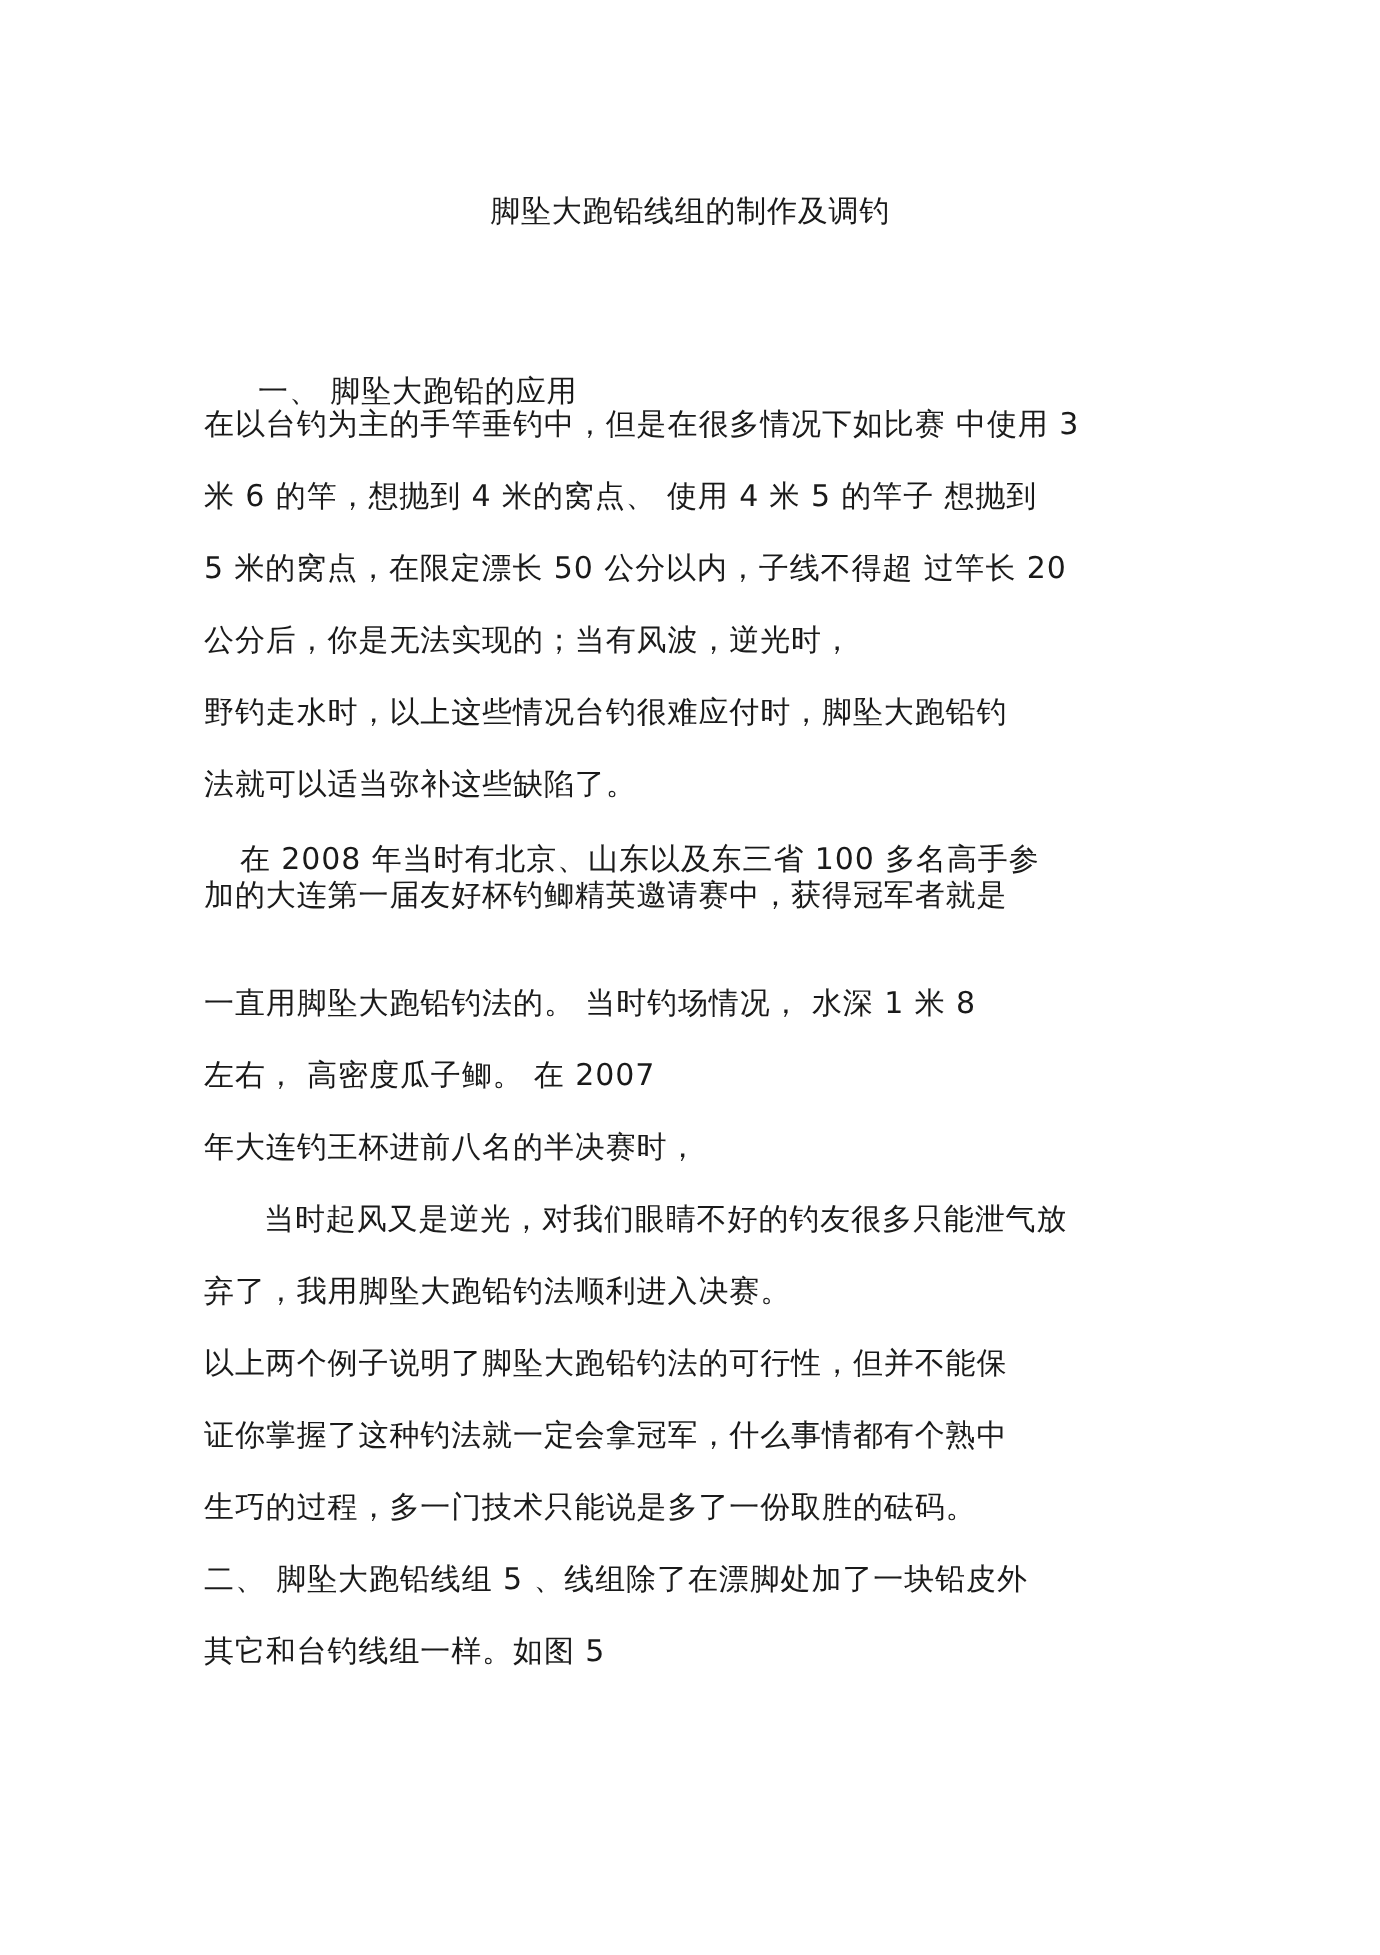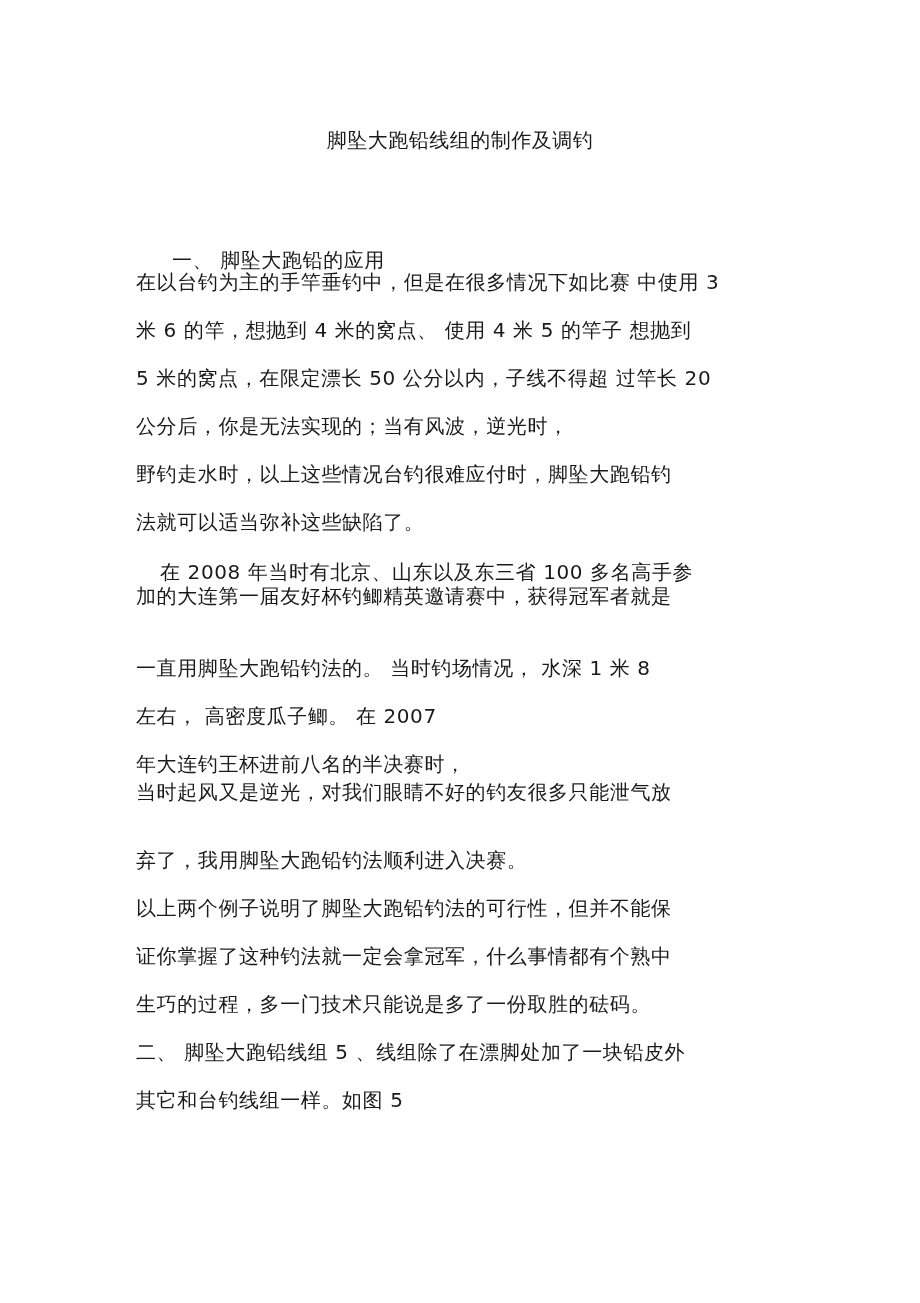--- a/index.html
+++ b/index.html
@@ -53,20 +53,20 @@
   <div class="line" style="top:316px;">米 6 的竿，想抛到 4 米的窝点、 使用 4 米 5 的竿子 想抛到</div>
   <div class="line" style="top:364px;">5 米的窝点，在限定漂长 50 公分以内，子线不得超 过竿长 20</div>
   <div class="line" style="top:412px;">公分后，你是无法实现的；当有风波，逆光时，</div>
   <div class="line" style="top:460px;">野钓走水时，以上这些情况台钓很难应付时，脚坠大跑铅钓</div>
   <div class="line" style="top:508px;">法就可以适当弥补这些缺陷了。</div>
   <div class="line" style="left:160px; top:558px;">在 2008 年当时有北京、山东以及东三省 100 多名高手参</div>
   <div class="line" style="top:582px;">加的大连第一届友好杯钓鲫精英邀请赛中，获得冠军者就是</div>
   <div class="line" style="top:654px;">一直用脚坠大跑铅钓法的。 当时钓场情况， 水深 1 米 8</div>
   <div class="line" style="top:702px;">左右， 高密度瓜子鲫。 在 2007</div>
   <div class="line" style="top:750px;">年大连钓王杯进前八名的半决赛时，</div>
-  <div class="line" style="top:778px;">当时起风又是逆光，对我们眼睛不好的钓友很多只能泄气放</div>
+  <div class="line" style="top:798px;margin-left:40px;">当时起风又是逆光，对我们眼睛不好的钓友很多只能泄气放</div>
   <div class="line" style="top:846px;">弃了，我用脚坠大跑铅钓法顺利进入决赛。</div>
   <div class="line" style="top:894px;">以上两个例子说明了脚坠大跑铅钓法的可行性，但并不能保</div>
   <div class="line" style="top:942px;">证你掌握了这种钓法就一定会拿冠军，什么事情都有个熟中</div>
   <div class="line" style="top:990px;">生巧的过程，多一门技术只能说是多了一份取胜的砝码。</div>
   <div class="line" style="top:1038px;">二、  脚坠大跑铅线组 5 、线组除了在漂脚处加了一块铅皮外</div>
   <div class="line" style="top:1086px;">其它和台钓线组一样。如图 5</div>
 </div>
 
 </body></html>

